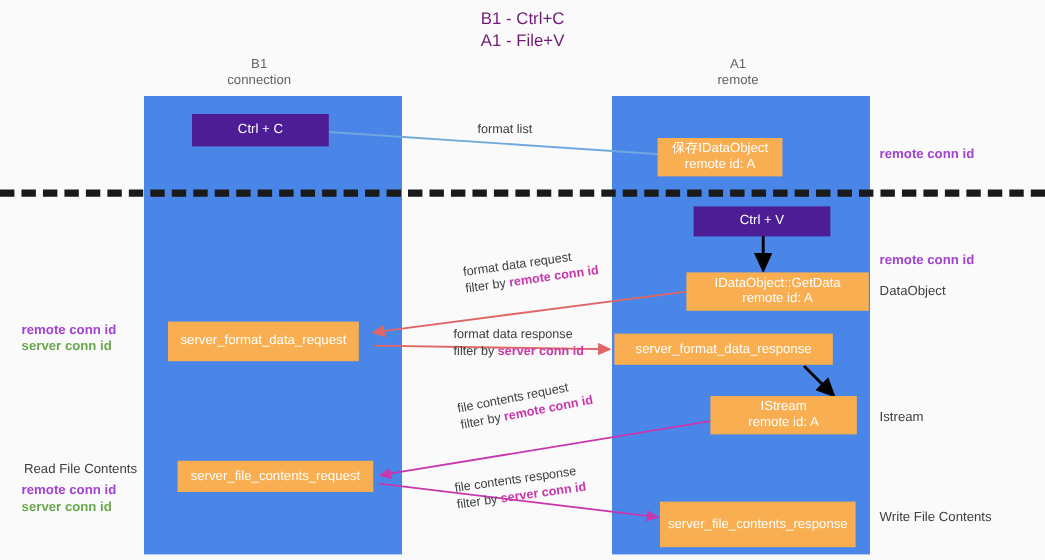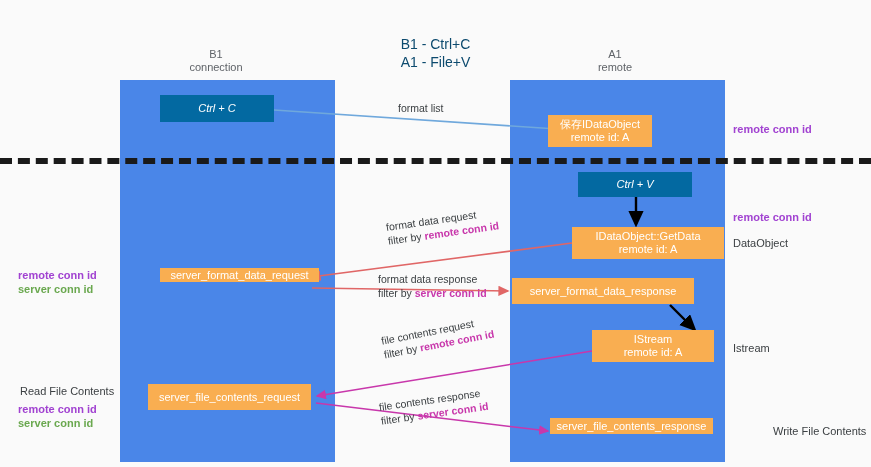--- a/index.html
+++ b/index.html
@@ -16,22 +16,21 @@
   }
   #stage { position: absolute; inset: 0; }
 
   
   .title {
     position: absolute;
     left: 0; right: 0; top: 6px;
     text-align: center;
     font-size: 14px;
     line-height: 18px;
-    color: #0c4a6e;
-    margin-top: 29px;
+    color: #701a75;
   }
   .title .l2 { display: block; }
 
   
   .col-head {
     position: absolute;
     text-align: center;
     font-size: 11px;
     line-height: 13px;
     color: #5f6368;
@@ -50,21 +49,21 @@
     display: flex;
     flex-direction: column;
     align-items: center;
     justify-content: center;
     text-align: center;
     color: #ffffff;
     font-size: 11px;
     line-height: 13px;
     padding: 2px 4px;
   }
-  .box.green { background: #0369a1; font-style: italic; }
+  .box.green { background: #4c1d95; }
   .box.orange { background: #f9ae51; }
   .box .ln { display: block; white-space: nowrap; }
 
   
   .side-label {
     position: absolute;
     font-size: 11px;
     line-height: 14px;
     white-space: nowrap;
   }
@@ -169,38 +168,38 @@
 
   <div class="box green" style="left:578px; top:172px; width:114px; height:25px;">
     <span class="ln">Ctrl + V</span>
   </div>
 
   <div class="box orange" style="left:572px; top:227px; width:152px; height:32px;">
     <span class="ln">IDataObject::GetData</span>
     <span class="ln">remote id: A</span>
   </div>
 
-  <div class="box orange" style="left:160px; top:268px; width:159px; height:14px;">
+  <div class="box orange" style="left:140px; top:268px; width:159px; height:33px;">
     <span class="ln">server_format_data_request</span>
   </div>
 
   <div class="box orange" style="left:512px; top:278px; width:182px; height:26px;">
     <span class="ln">server_format_data_response</span>
   </div>
 
   <div class="box orange" style="left:592px; top:330px; width:122px; height:32px;">
     <span class="ln">IStream</span>
     <span class="ln">remote id: A</span>
   </div>
 
   <div class="box orange" style="left:148px; top:384px; width:163px; height:26px;">
     <span class="ln">server_file_contents_request</span>
   </div>
 
-  <div class="box orange" style="left:550px; top:418px; width:163px; height:16px;">
+  <div class="box orange" style="left:550px; top:418px; width:163px; height:38px;">
     <span class="ln">server_file_contents_response</span>
   </div>
 
   <div class="edge-label" style="left:398px; top:101px;">
     <span class="ln">format list</span>
   </div>
 
   <div class="edge-label rot-n7" style="left:385px; top:220px;">
     <span class="ln">format data request</span>
     <span class="ln"><span>filter by </span><span class="hl-purple">remote conn id</span></span>
@@ -244,17 +243,17 @@
   </div>
 
   <div class="side-label right-align" style="left:733px; top:236px;">
     <span class="ln plain">DataObject</span>
   </div>
 
   <div class="side-label right-align" style="left:733px; top:341px;">
     <span class="ln plain">Istream</span>
   </div>
 
-  <div class="side-label right-align" style="left:733px; top:424px;margin-left:40px;">
+  <div class="side-label right-align" style="left:733px; top:424px;">
     <span class="ln plain">Write File Contents</span>
   </div>
 
 </div>
 
 </body></html>

